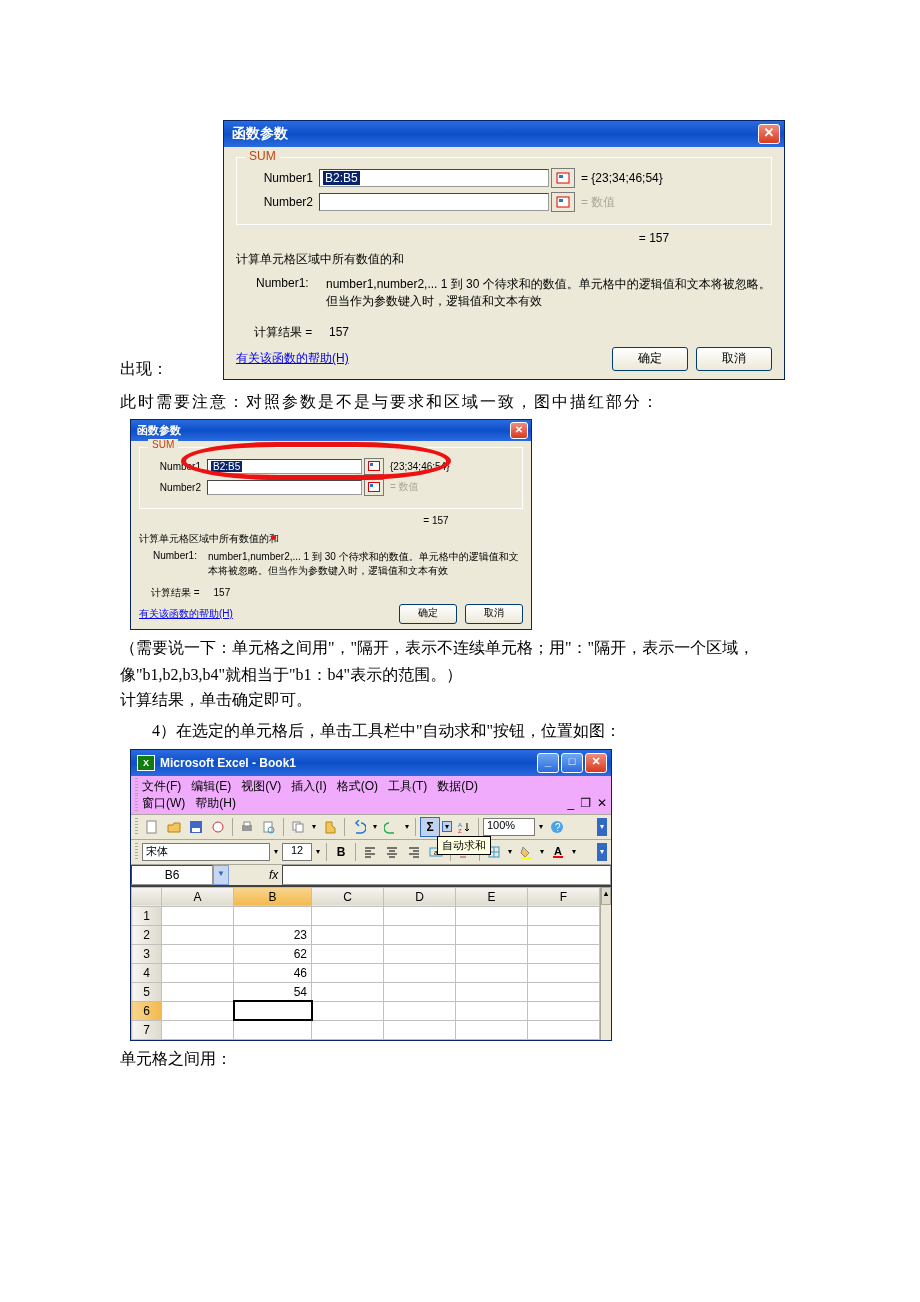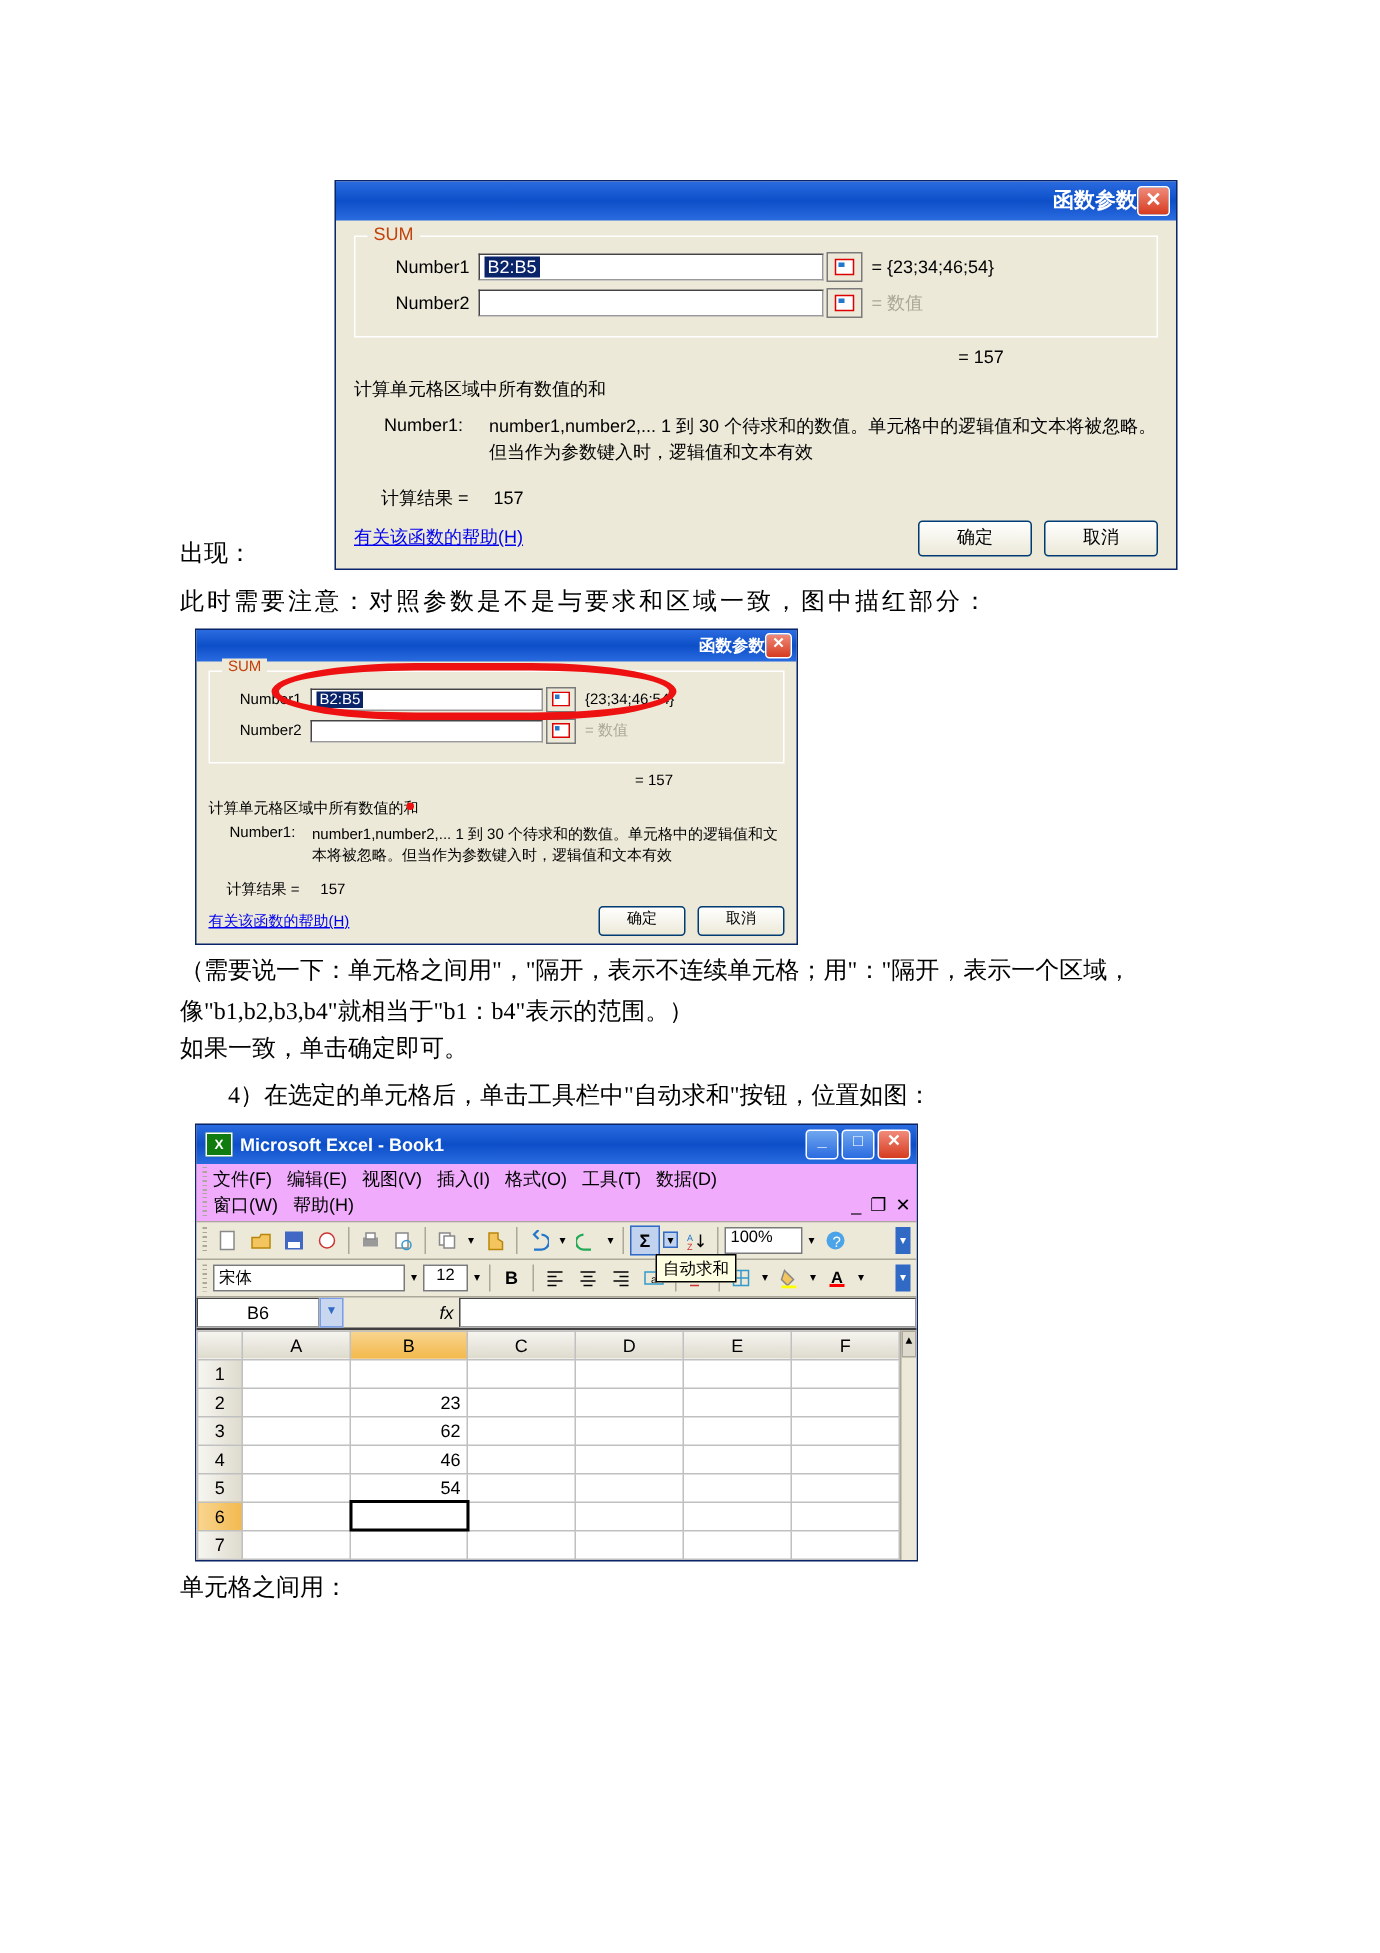--- a/index.html
+++ b/index.html
@@ -21,21 +21,21 @@
     font-size: 13px;
     margin-left: 55px;
     width: 560px;
     margin-bottom: 4px;
   }
   .titlebar {
     background: linear-gradient(to bottom, #2a6be0, #0d4fc8 50%, #2a6be0);
     color: #fff;
     display: flex;
     align-items: center;
-    justify-content: flex-end;
+    justify-content: space-between;
     padding: 3px 4px 3px 8px;
     font-weight: bold;
     font-size: 14px;
   }
   .close-btn {
     width: 20px;
     height: 18px;
     background: linear-gradient(#f08b7a, #d63b1f);
     border: 1px solid #fff;
     border-radius: 3px;
@@ -325,21 +325,21 @@
   }
   .name-box {
     width: 80px; height:18px;
     background:#fff;
     border:1px inset #999;
     font-size:12px;
     text-align:center;
     line-height:18px;
   }
   .name-drop { width:14px;height:18px;background:#c8d6f0;border:1px solid #7a9fe8;text-align:center;font-size:8px;line-height:16px;color:#316ac5; }
-  .fx-lbl { margin-left:64px; font-style:italic; font-size:12px; }
+  .fx-lbl { margin-left:40px; font-style:italic; font-size:12px; }
   .fx-bar { flex:1; height:18px; background:#fff; border:1px inset #999; margin-left:4px; }
   table.grid {
     border-collapse: collapse;
     width: 100%;
     background:#fff;
     table-layout: fixed;
   }
   table.grid th, table.grid td {
     border: 1px solid #c0c0c0;
     height: 18px;
@@ -488,21 +488,21 @@
         <div class="btn">确定</div>
         <div class="btn">取消</div>
       </div>
     </div>
   </div>
   <div class="red-circle"></div>
   <div class="red-dot"></div>
 </div>
 
 <p class="body-text">（需要说一下：单元格之间用"，"隔开，表示不连续单元格；用"："隔开，表示一个区域，像"b1,b2,b3,b4"就相当于"b1：b4"表示的范围。）</p>
-<p class="body-text" style="margin-top:-6px;">如果一致，单击确定即可。</p>
+<p class="body-text" style="margin-top:-6px;">计算结果，单击确定即可。</p>
 <p class="body-text">　　4）在选定的单元格后，单击工具栏中"自动求和"按钮，位置如图：</p>
 
 <div class="excel-win">
   <div class="excel-title">
     <span class="excel-icon">X</span>
     <span>Microsoft Excel - Book1</span>
     <div class="win-btns">
       <div class="win-btn min">_</div>
       <div class="win-btn max">□</div>
       <div class="win-btn cl">✕</div>

